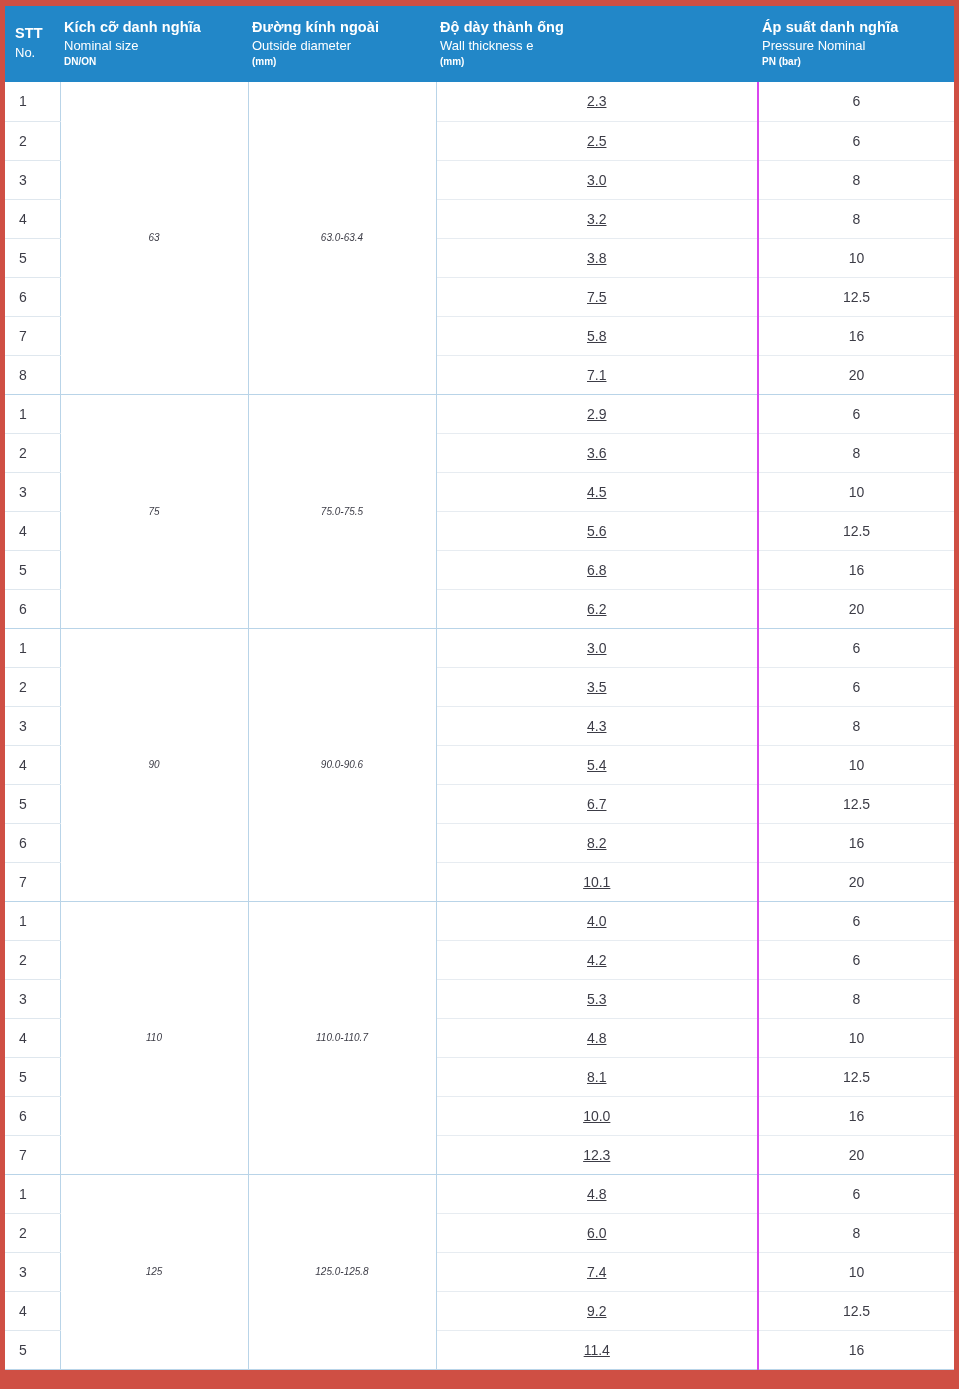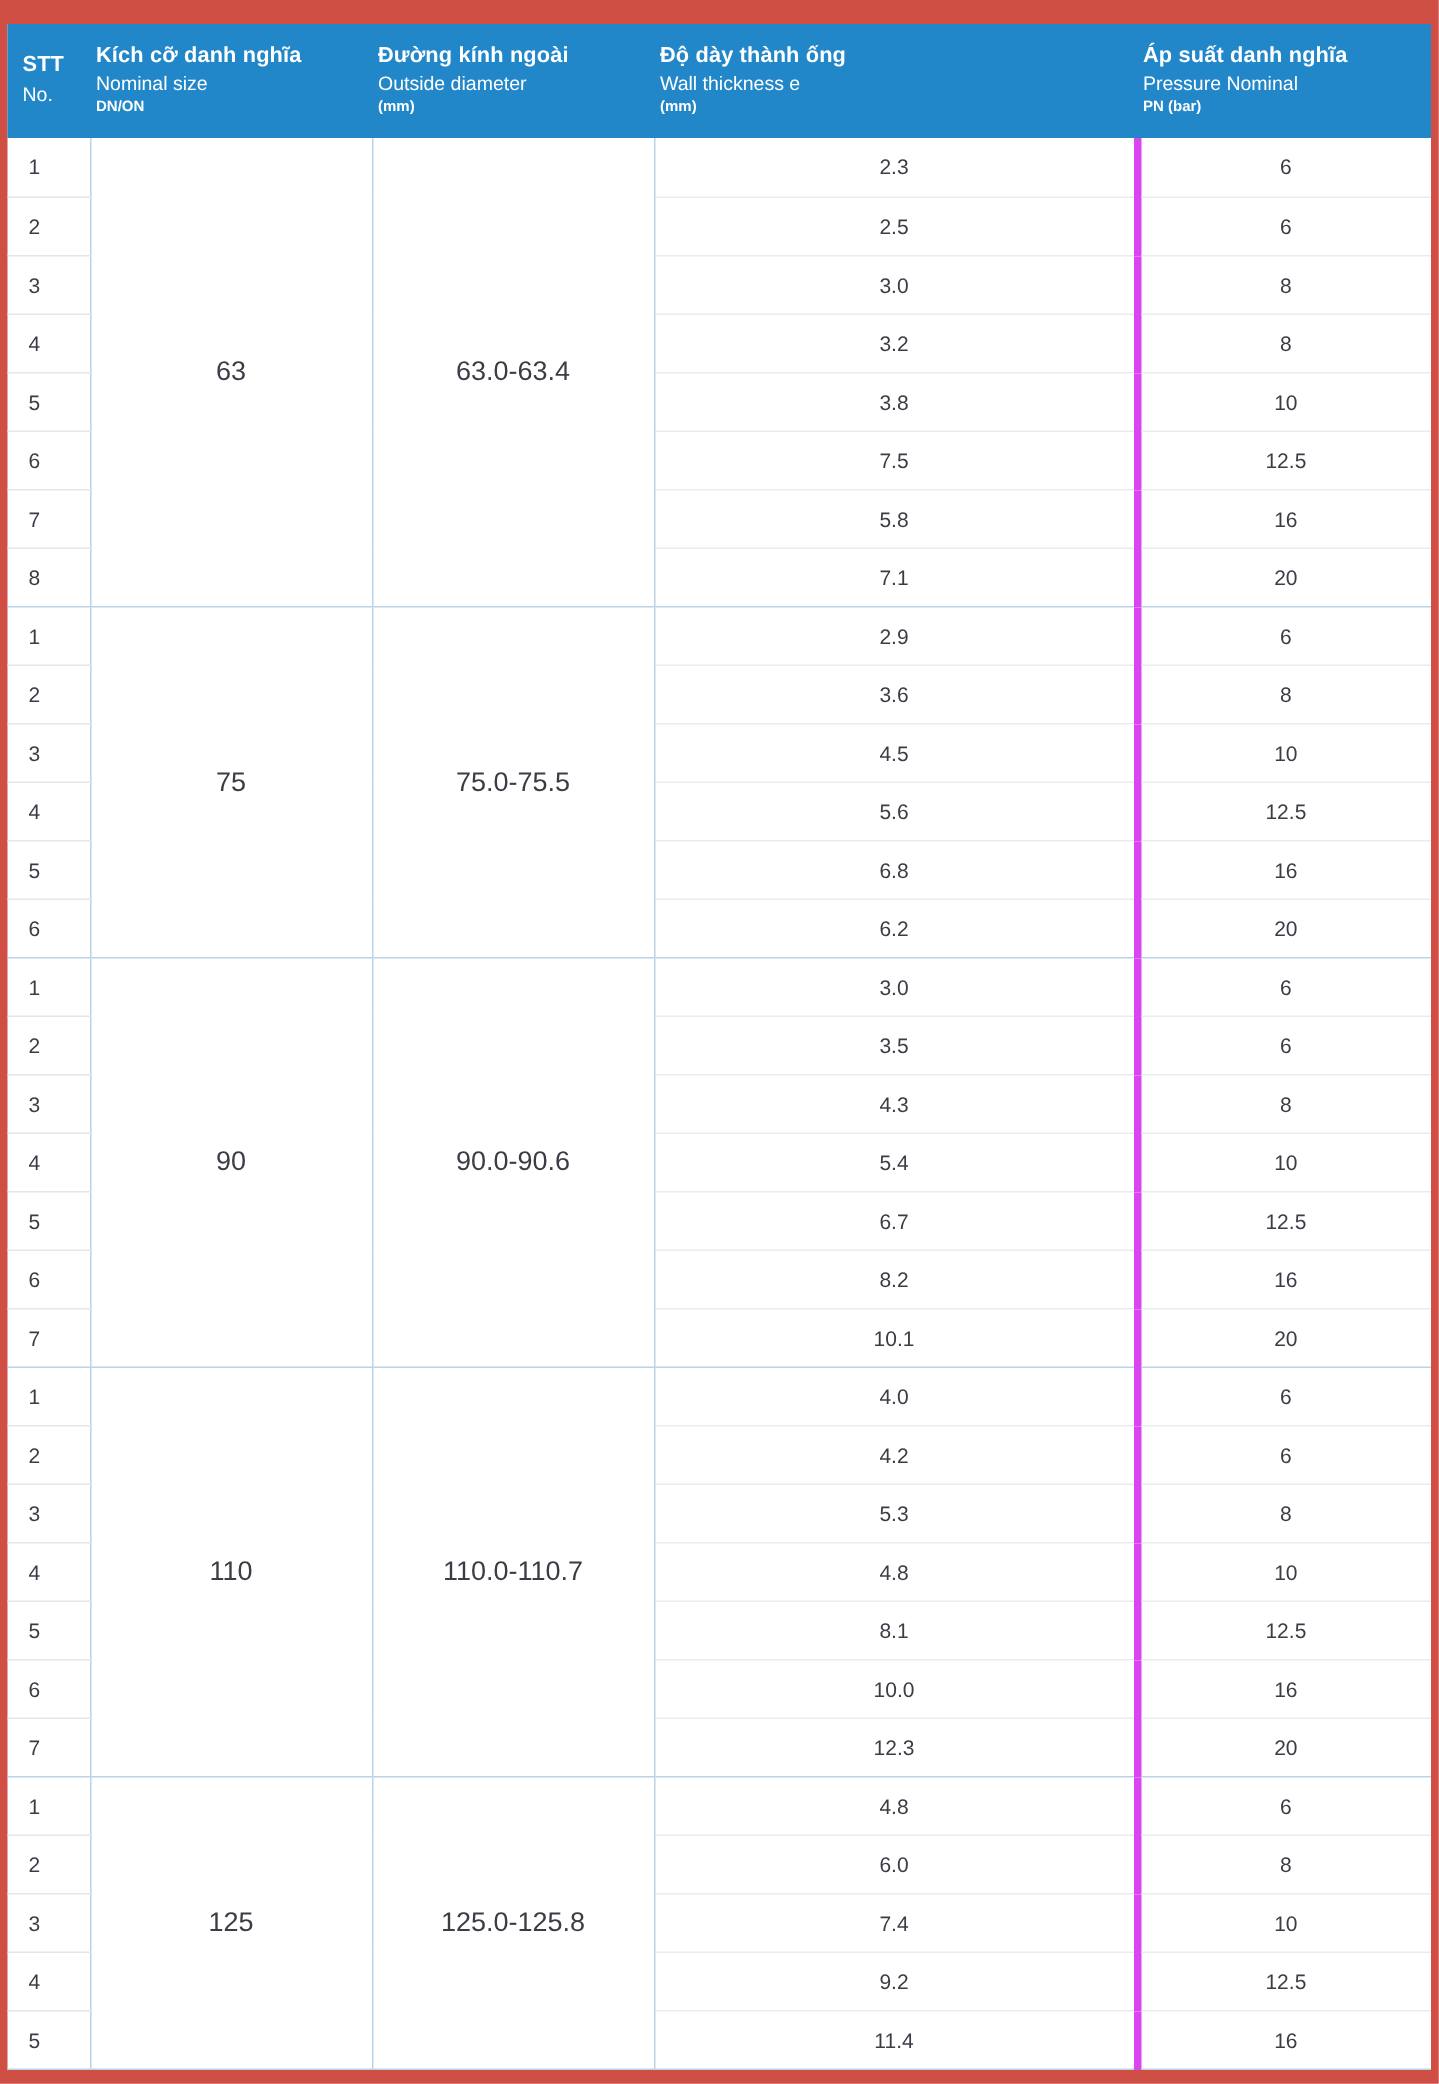--- a/index.html
+++ b/index.html
@@ -14,21 +14,21 @@
     overflow: hidden;
   }
   .page {
     position: absolute;
     left: 0;
     top: 0;
     width: 959px;
     height: 1389px;
     background: #cf4f44;
     box-sizing: border-box;
-    padding: 16px 5px 8px 5px;
+    padding: 6px 5px 8px 5px;
   }
   table.spec {
     border-collapse: collapse;
     width: 949px;
     table-layout: fixed;
     background: #ffffff;
   }
   col.c-stt   { width: 55px; }
   col.c-dn    { width: 188px; }
   col.c-od    { width: 188px; }
@@ -80,29 +80,31 @@
     padding: 0;
   }
   td.stt {
     text-align: left;
     padding-left: 14px;
     border-right: 1px solid #b9d4e8;
     border-bottom: 1px solid #dfe7ee;
   }
   td.wt {
     border-bottom: 1px solid #e7ecf1;
-    border-right: 5px solid #d946ef;
+    border-right: 2px solid #d946ef;
+    text-decoration: underline;
   }
   td.pn {
     border-bottom: 1px solid #e7ecf1;
   }
   td.grp {
     border-right: 1px solid #b9d4e8;
     border-bottom: 1px solid #b9d4e8;
-    font-size: 18px;
+    font-size: 10px;
+    font-style: italic;
   }
   tr.grp-last td.stt,
   tr.grp-last td.wt,
   tr.grp-last td.pn {
     border-bottom: 1px solid #b9d4e8;
   }
   tr.last-row td {
     border-bottom: none;
   }
 </style>

